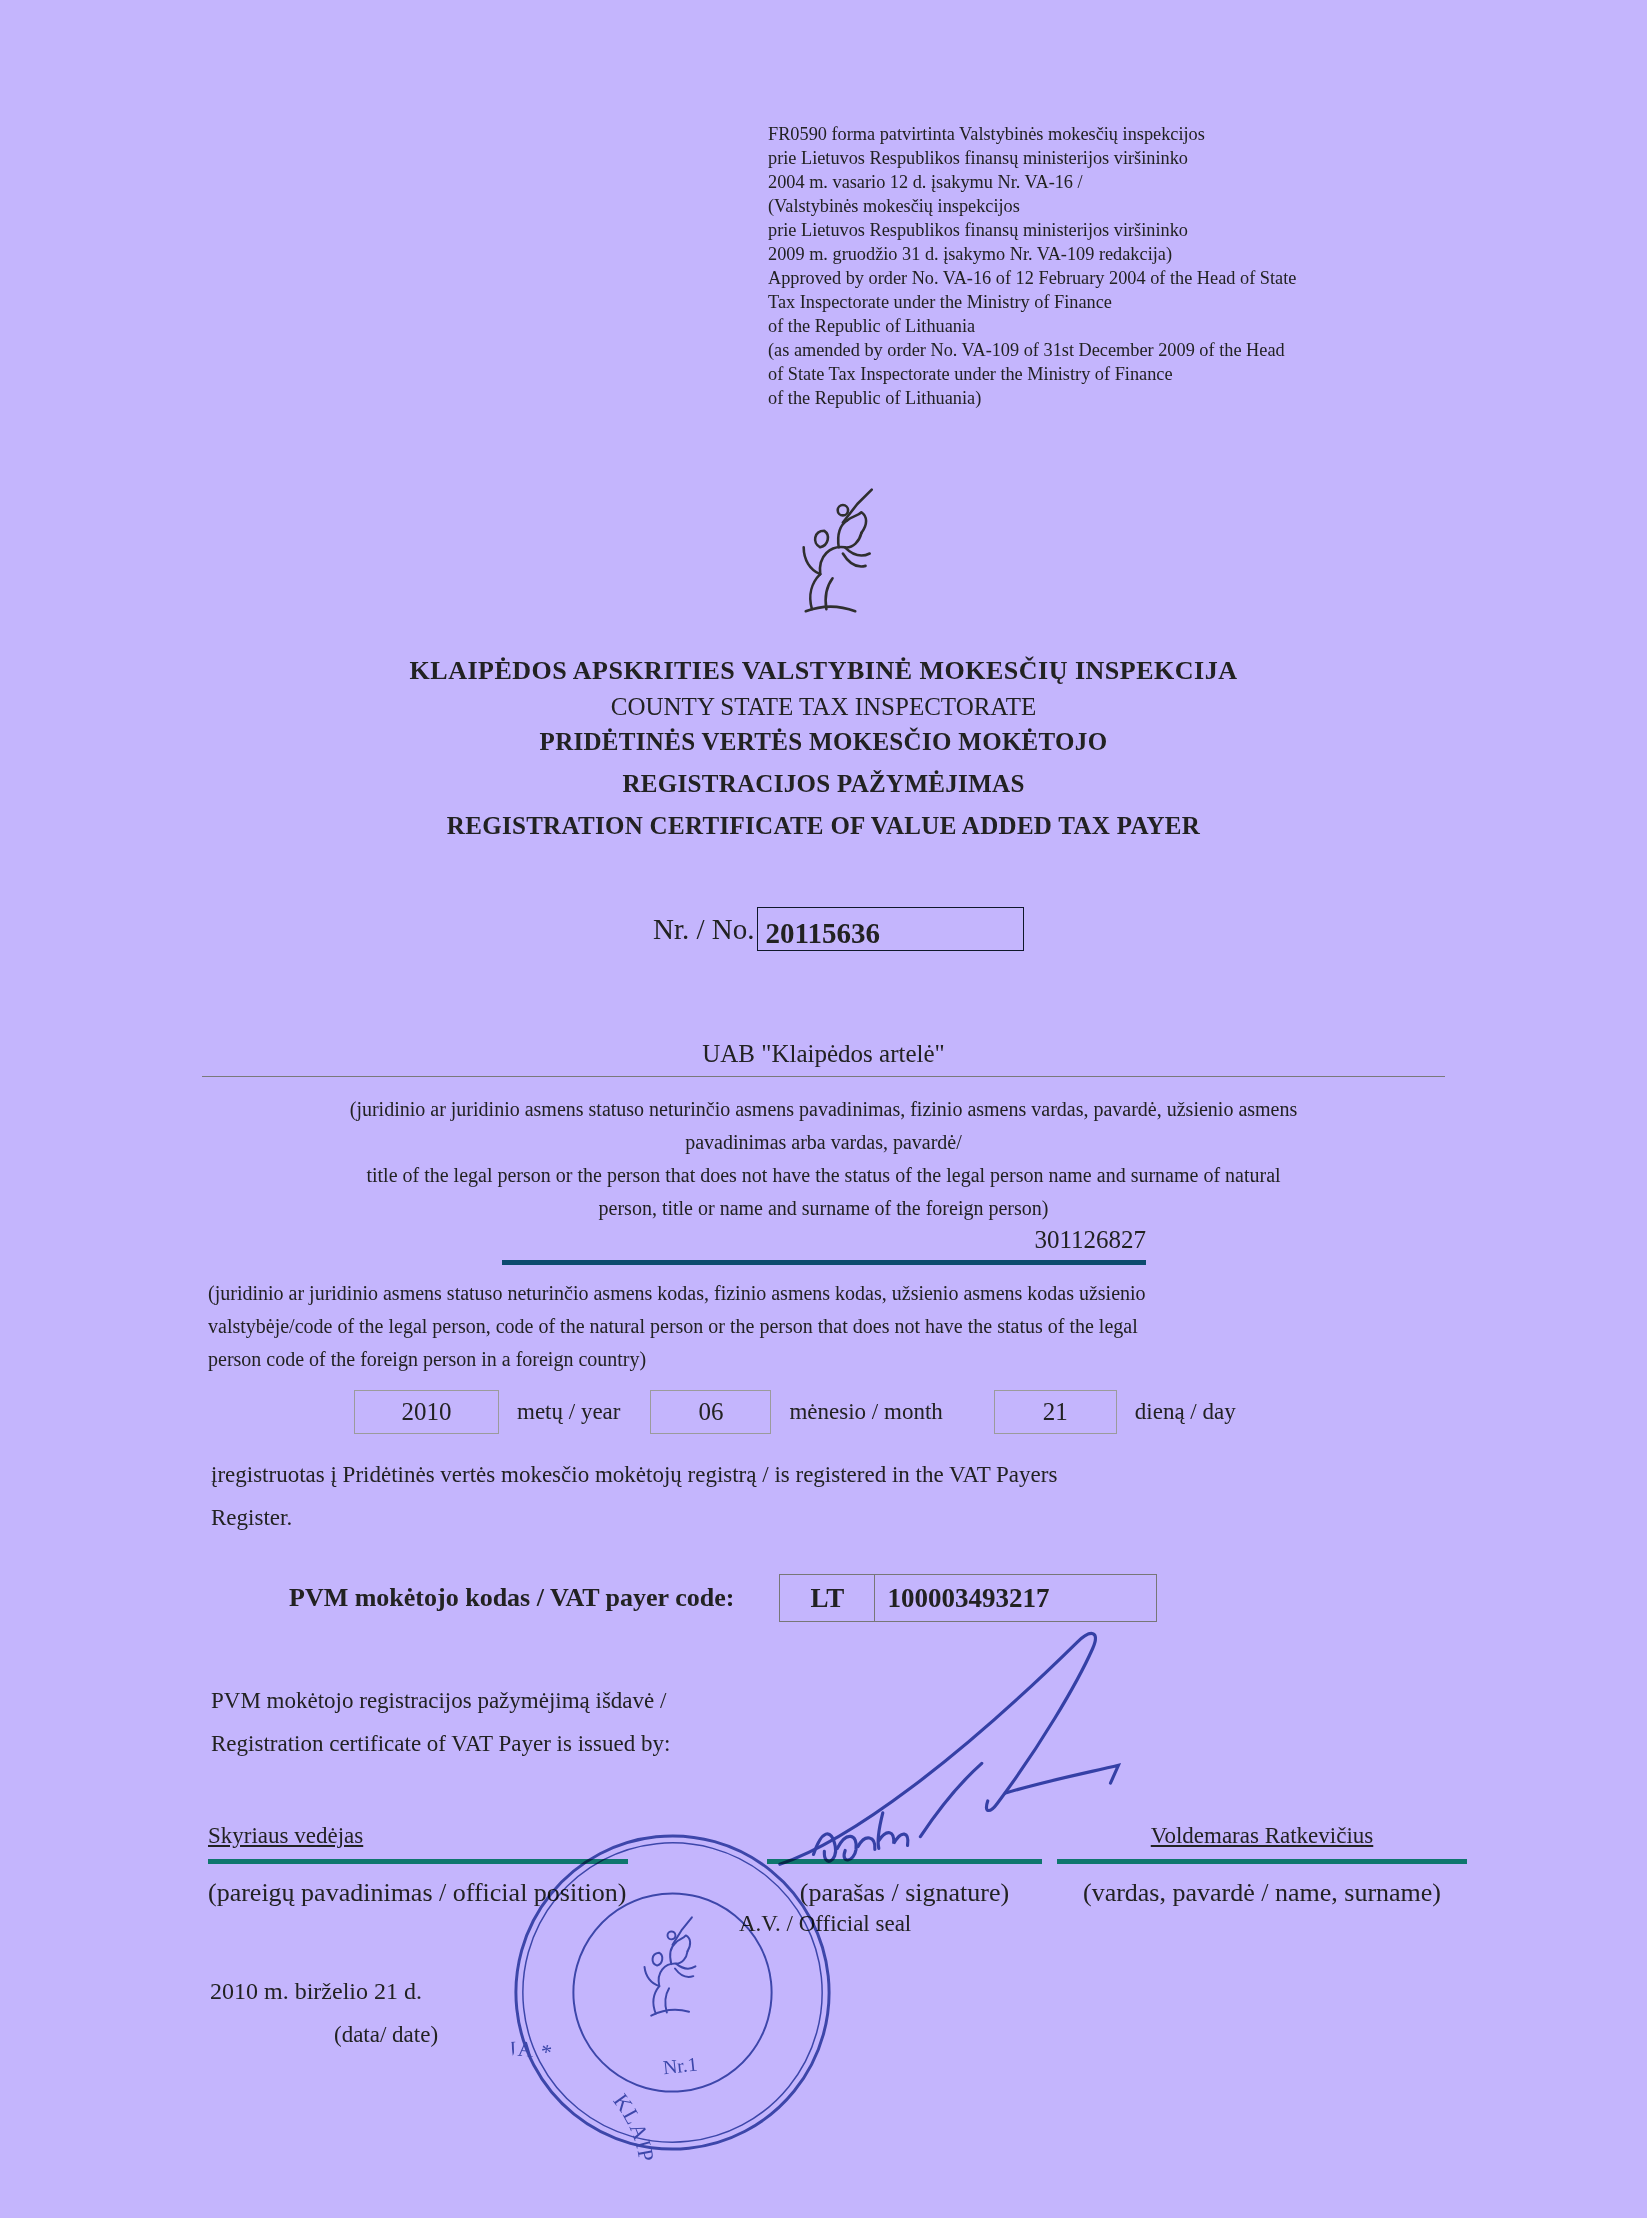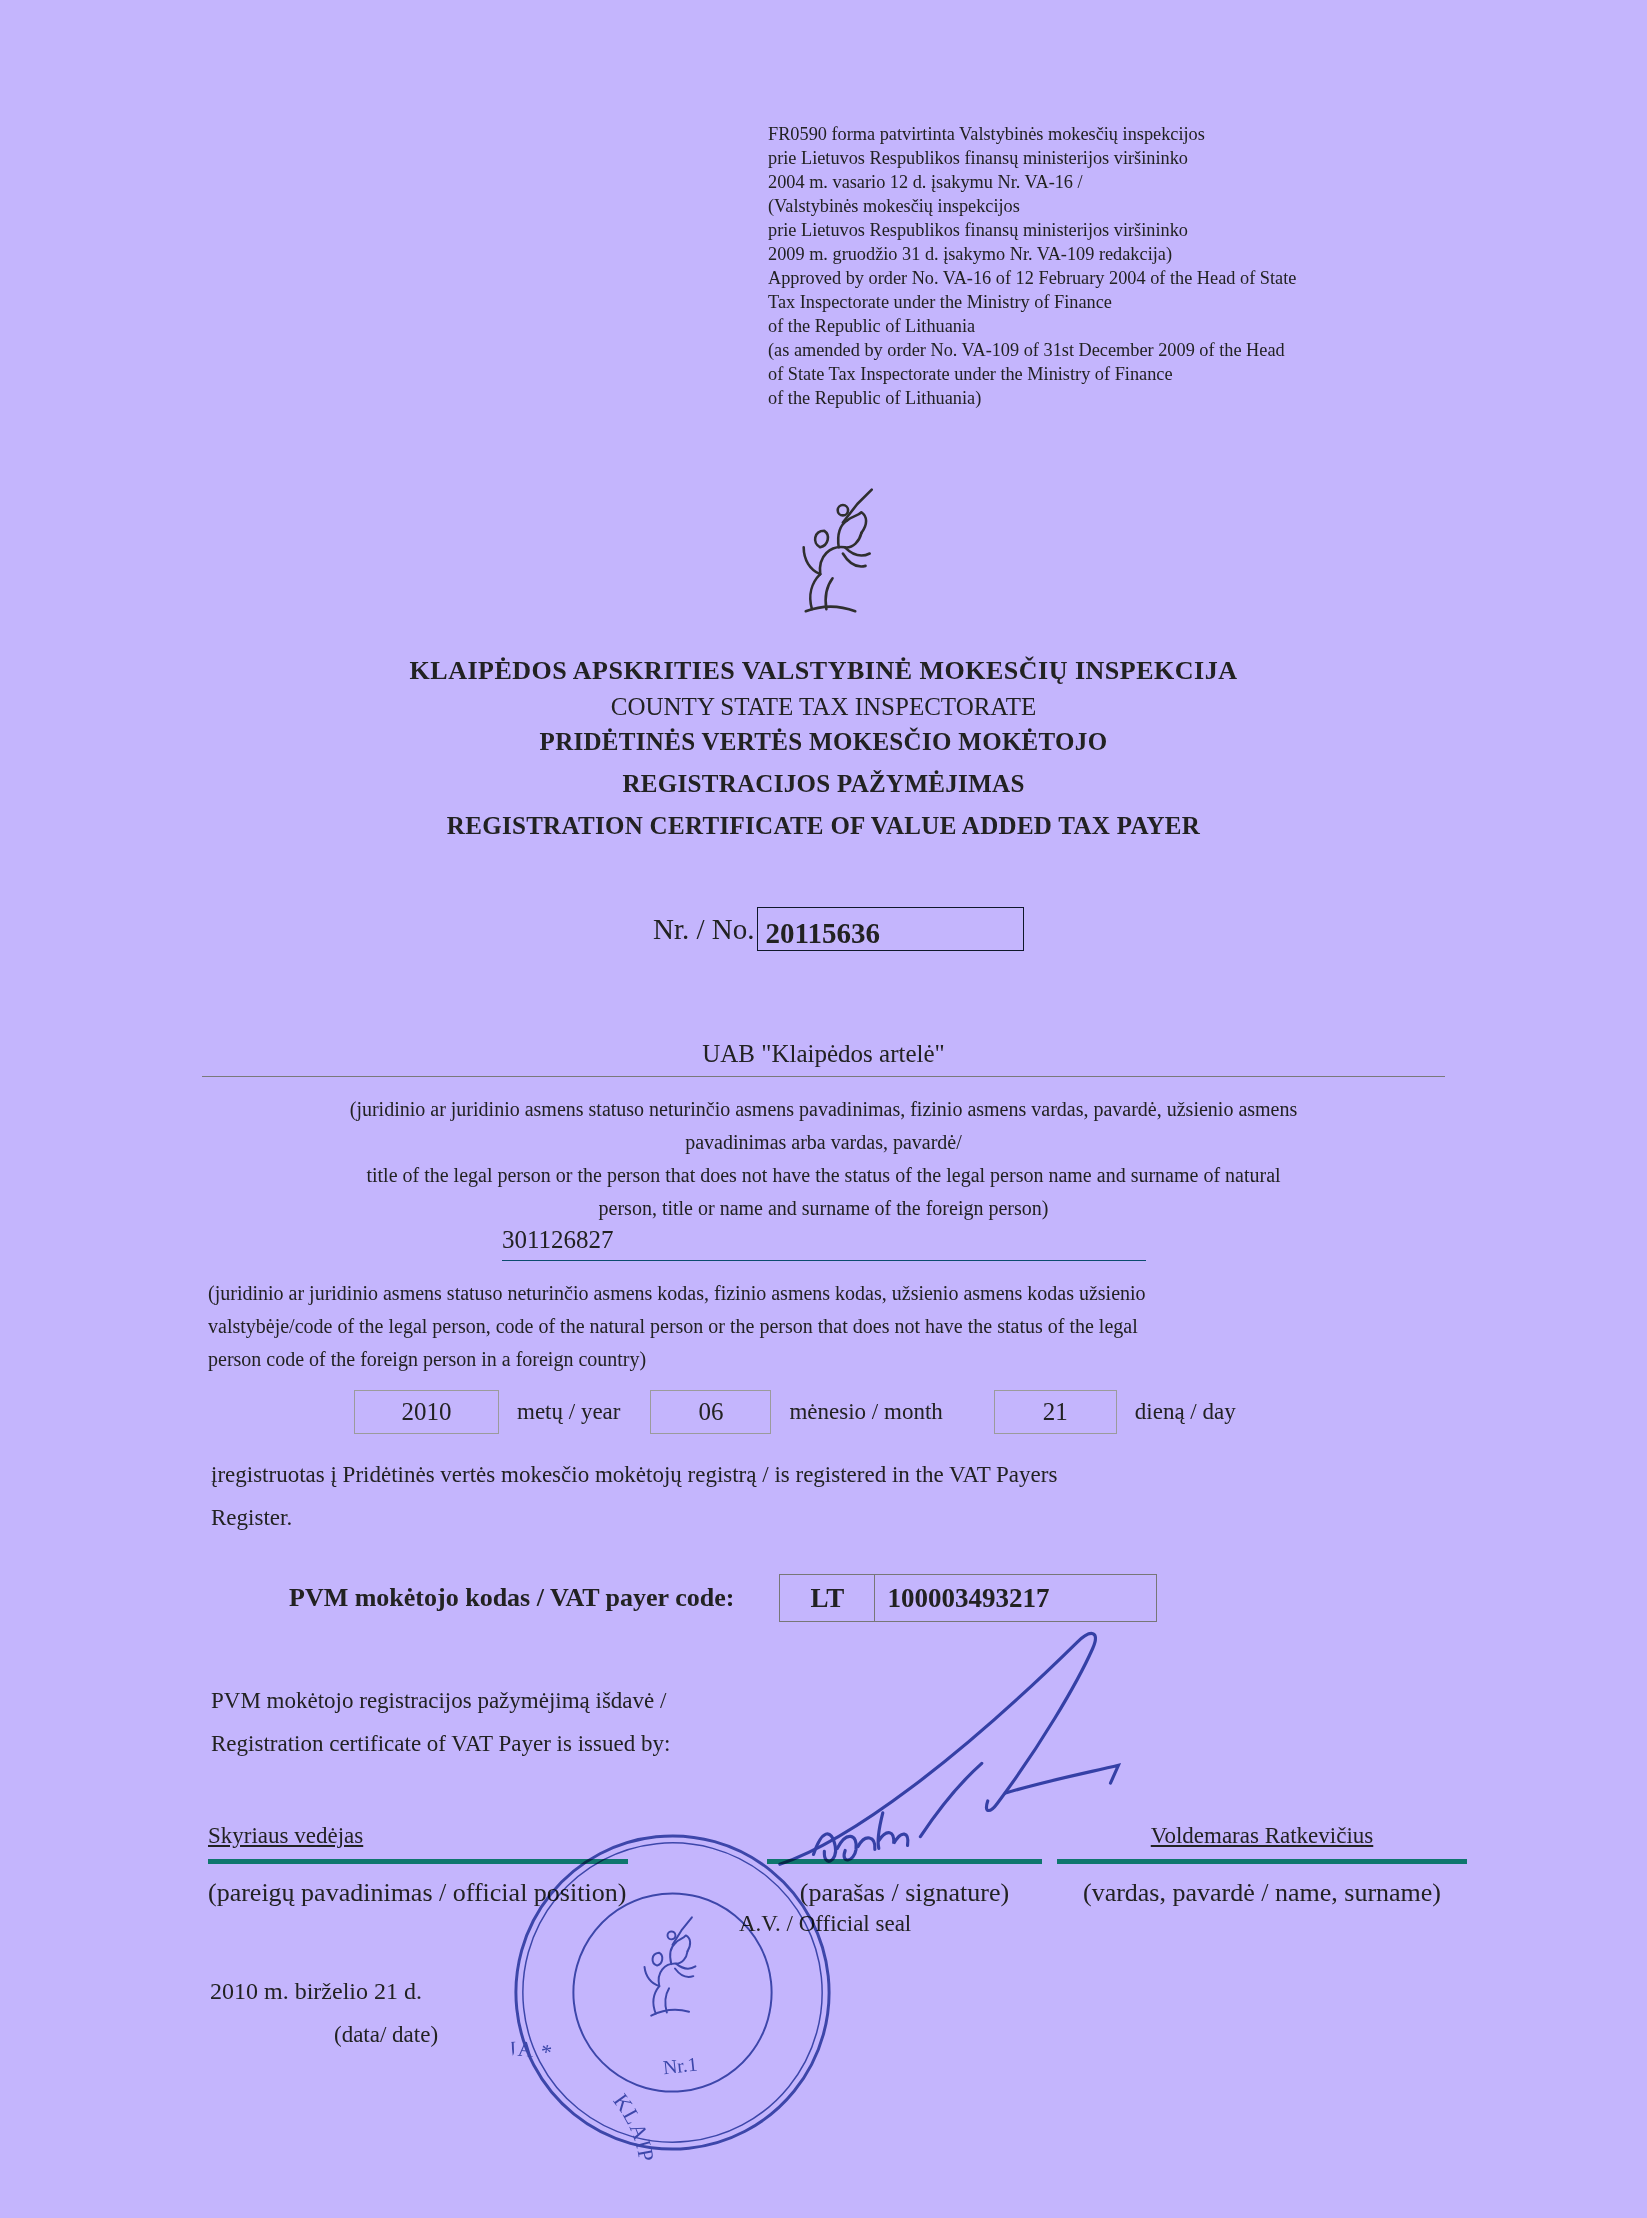--- a/index.html
+++ b/index.html
@@ -18,22 +18,22 @@
   .org-en { font-size: 25px; margin-top: 7px; }
   .doc-title { font-size: 25px; font-weight: bold; line-height: 42px; letter-spacing: 0.3px; }
   .nr-row { position: absolute; left: 653px; top: 907px; display: flex; align-items: center; gap: 2px; }
   .nr-label { font-size: 29px; }
   .nr-box { width: 267px; height: 44px; border: 1px solid #0f172a; display: flex;
     align-items: flex-end; padding-left: 8px; font-size: 29px; font-weight: bold; }
   .name-line { position: absolute; left: 202px; top: 1040px; width: 1243px; text-align: center;
     font-size: 25px; border-bottom: 1px solid #7a7a7a; padding-bottom: 8px; }
   .name-caption { position: absolute; left: 196px; top: 1093px; width: 1255px; text-align: center;
     font-size: 20px; line-height: 33px; }
-  .code-line { position: absolute; left: 502px; top: 1226px; width: 644px; text-align: left;
-    font-size: 25px; border-bottom: 1px solid #0c4a6e; padding-bottom: 6px; }
+  .code-line { position: absolute; left: 502px; top: 1226px; width: 644px; text-align: right;
+    font-size: 25px; border-bottom: 5px solid #0c4a6e; padding-bottom: 6px; }
   .code-caption { position: absolute; left: 208px; top: 1277px; width: 1255px;
     font-size: 20px; line-height: 33px; }
   .date-row { position: absolute; left: 354px; top: 1390px; display: flex; align-items: center; }
   .date-box { height: 44px; border: 1px solid #9b9b9b; display: flex; align-items: center;
     justify-content: center; font-size: 25px; }
   .date-box.year { width: 145px; }
   .date-box.month { width: 121px; margin-left: 30px; }
   .date-box.day { width: 123px; margin-left: 51px; }
   .date-label { font-size: 23px; margin-left: 18px; }
   .registered { position: absolute; left: 211px; top: 1453px; font-size: 23px; line-height: 43px; }

